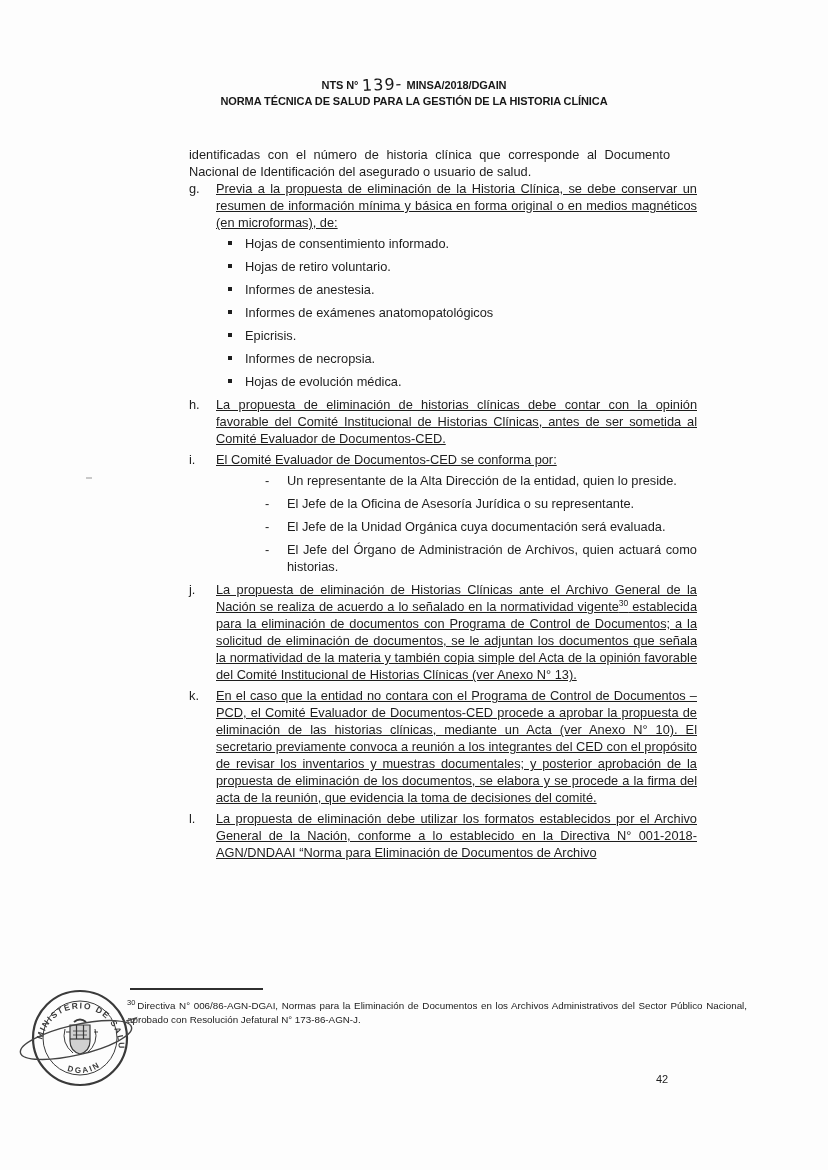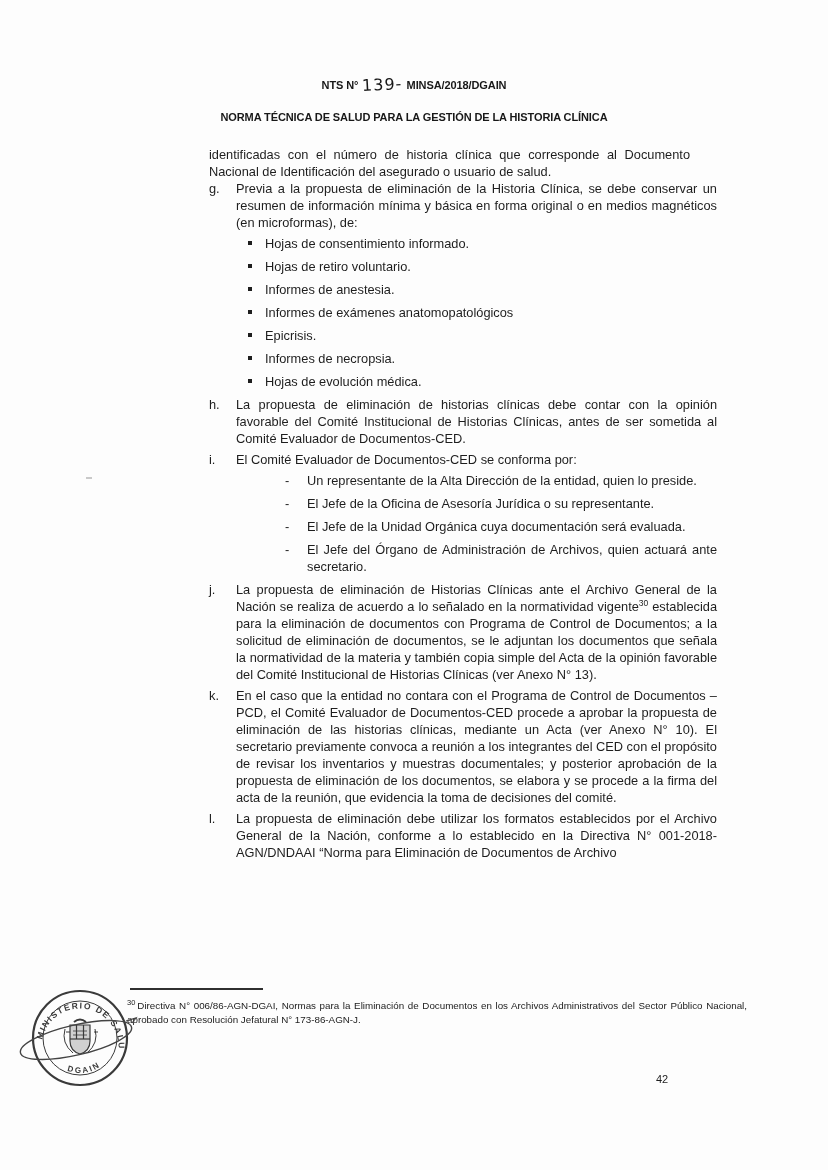--- a/index.html
+++ b/index.html
@@ -22,31 +22,31 @@
   .doc-header .hand{
     display:inline-block;
     font-family:"DejaVu Sans",sans-serif;
     font-size:16px;font-weight:400;
     transform:rotate(-3deg) translateY(1px);
     letter-spacing:1px;
     margin:0 1px;
   }
   .doc-header .h2{
     font-size:11px;font-weight:bold;letter-spacing:-0.1px;color:#181818;
-    margin-top:17px;
+    margin-top:1px;
   }
   
   .content{
-    position:absolute;left:209px;top:146px;width:508px;
+    position:absolute;left:189px;top:146px;width:508px;
     font-size:12.8px;line-height:17px;text-align:justify;
   }
   .content p{margin:0;}
   .item{display:flex;margin:0 0 4px 0;}
   .item .marker{flex:0 0 27px;text-align:left;}
-  .item .txt{flex:1;}
+  .item .txt{flex:1;text-decoration:underline;}
   .cont-par{margin:0 0 4px 27px;width:481px;box-sizing:border-box;}
   ul.bullets{list-style:none;margin:2px 16px 4px 38px;padding:0;}
   ul.bullets li{display:flex;margin:0 0 6px 0;}
   ul.bullets li .sq{
     flex:0 0 18px;position:relative;
   }
   ul.bullets li .sq::before{
     content:"";position:absolute;left:1px;top:6px;width:4px;height:4px;background:#1e1e1e;
   }
   ul.bullets li .btxt{flex:1;}
@@ -143,21 +143,21 @@
       <li>
           <span class="dash">-</span>
           <span class="dtxt">El Jefe de la Oficina de Asesoría Jurídica o su representante.</span>
         </li>
       <li>
           <span class="dash">-</span>
           <span class="dtxt">El Jefe de la Unidad Orgánica cuya documentación será evaluada.</span>
         </li>
       <li>
           <span class="dash">-</span>
-          <span class="dtxt">El Jefe del Órgano de Administración de Archivos, quien actuará ante secretario.</span>
+          <span class="dtxt">El Jefe del Órgano de Administración de Archivos, quien actuará como historias.</span>
         </li>
     </ul>
 
     <div class="item">
       <span class="marker">j.</span>
       <p class="txt"><span>La propuesta de eliminación de Historias Clínicas ante el Archivo General de la Nación se realiza de acuerdo a lo señalado en la normatividad vigente</span><sup class="fnref">30</sup><span> establecida para la eliminación de documentos con Programa de Control de Documentos; a la solicitud de eliminación de documentos, se le adjuntan los documentos que señala la normatividad de la materia y también copia simple del Acta de la opinión favorable del Comité Institucional de Historias Clínicas (ver Anexo N° 13).</span></p>
     </div>
 
     <div class="item">
       <span class="marker">k.</span>

